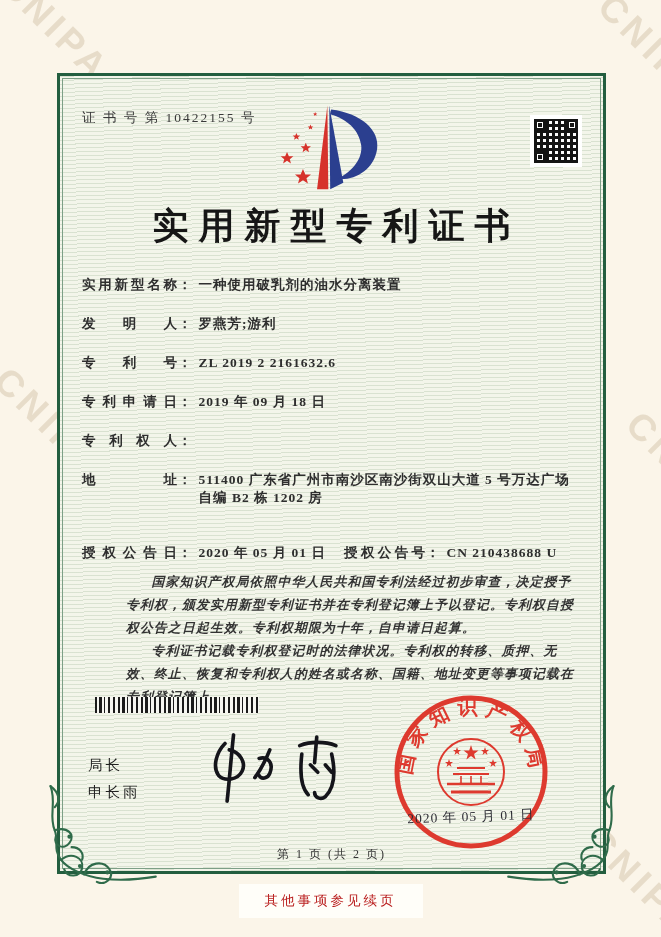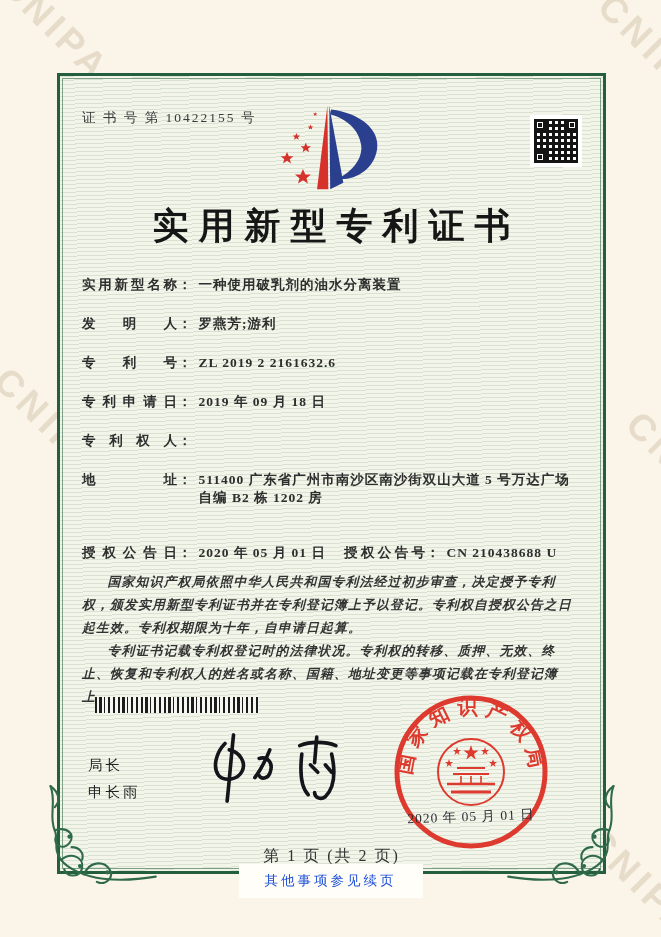--- a/index.html
+++ b/index.html
@@ -37,46 +37,46 @@
 
   .content{position:absolute;left:22px;top:200px;right:22px;font-size:13.5px;color:#2e2e2e;font-weight:bold;}
   .frow{display:flex;align-items:flex-start;line-height:18px;margin-bottom:21px;position:relative;}
   .flabel{display:inline-block;width:96px;flex:none;text-align:justify;text-align-last:justify;letter-spacing:1px;}
   .fcolon{flex:none;margin-right:7px;}
   .fvalue{letter-spacing:1px;}
   .frow.addr{margin-bottom:7px;}
   .frow.grant{margin-bottom:9px;margin-top:37px;}
   .pair2{position:absolute;left:262px;top:0;display:flex;}
   .pair2 .flabel{width:82px;}
-  .paras{letter-spacing:1.2px;line-height:23px;font-size:12.8px;color:#333;font-style:italic;}
+  .paras{letter-spacing:1.2px;line-height:23px;font-size:12.8px;color:#333;font-style:italic;margin-left:44px;}
   .paras p{margin:0;text-indent:2em;}
 
   .barcode{position:absolute;left:35px;top:621px;width:164px;height:16px;
      background:repeating-linear-gradient(90deg,#1c1c1c 0 2px,#f7f7f2 2px 4px,#1c1c1c 4px 7px,#f7f7f2 7px 9px,
        #1c1c1c 9px 10px,#f7f7f2 10px 13px,#1c1c1c 13px 15px,#f7f7f2 15px 18px,#1c1c1c 18px 20px,#f7f7f2 20px 23px);}
 
   .signer{position:absolute;left:28px;top:676px;font-size:14.5px;color:#222;letter-spacing:3px;line-height:27px;
           font-family:"Liberation Sans","DejaVu Sans",sans-serif;}
   .sig{position:absolute;left:133px;top:652px;width:160px;height:80px;}
   .sig svg{width:100%;height:100%;}
 
   .seal{position:absolute;left:331px;top:616px;width:160px;height:160px;}
   .seal svg{width:100%;height:100%;}
   .seal-date{position:absolute;left:331px;top:732px;width:160px;text-align:center;
              font-size:13.5px;color:#2c2c34;letter-spacing:1px;transform:rotate(-2deg);}
 
-  .page-note{position:absolute;left:0;right:0;top:770px;text-align:center;font-size:16px;color:#333;letter-spacing:2px;}
+  .page-note{position:absolute;left:0;right:0;top:770px;text-align:center;font-size:12px;color:#333;letter-spacing:2px;}
 
   .flourish{position:absolute;width:120px;height:100px;}
   .flourish.bl{left:40px;top:784px;}
   .flourish.br{left:504px;top:784px;transform:scaleX(-1);}
   .flourish svg{width:100%;height:100%;}
 
-  .cont-note{position:absolute;left:50%;top:864px;transform:translateX(-50%);
-             background:#fffef9;padding:8px 26px;font-size:13.5px;letter-spacing:3px;color:#1d4ed8;white-space:nowrap;}
+  .cont-note{position:absolute;left:50%;top:884px;transform:translateX(-50%);
+             background:#fffef9;padding:8px 26px;font-size:13.5px;letter-spacing:3px;color:#b91c1c;white-space:nowrap;}
 </style>
 </head>
 <body>
 
 <div class="page">
 
   <div class="wm" style="left:-14px;top:6px">CNIPA</div>
   <div class="wm" style="left:584px;top:28px">CNIPA</div>
   <div class="wm" style="left:-20px;top:402px">CNIPA</div>
   <div class="wm" style="left:612px;top:446px">CNIPA</div>

